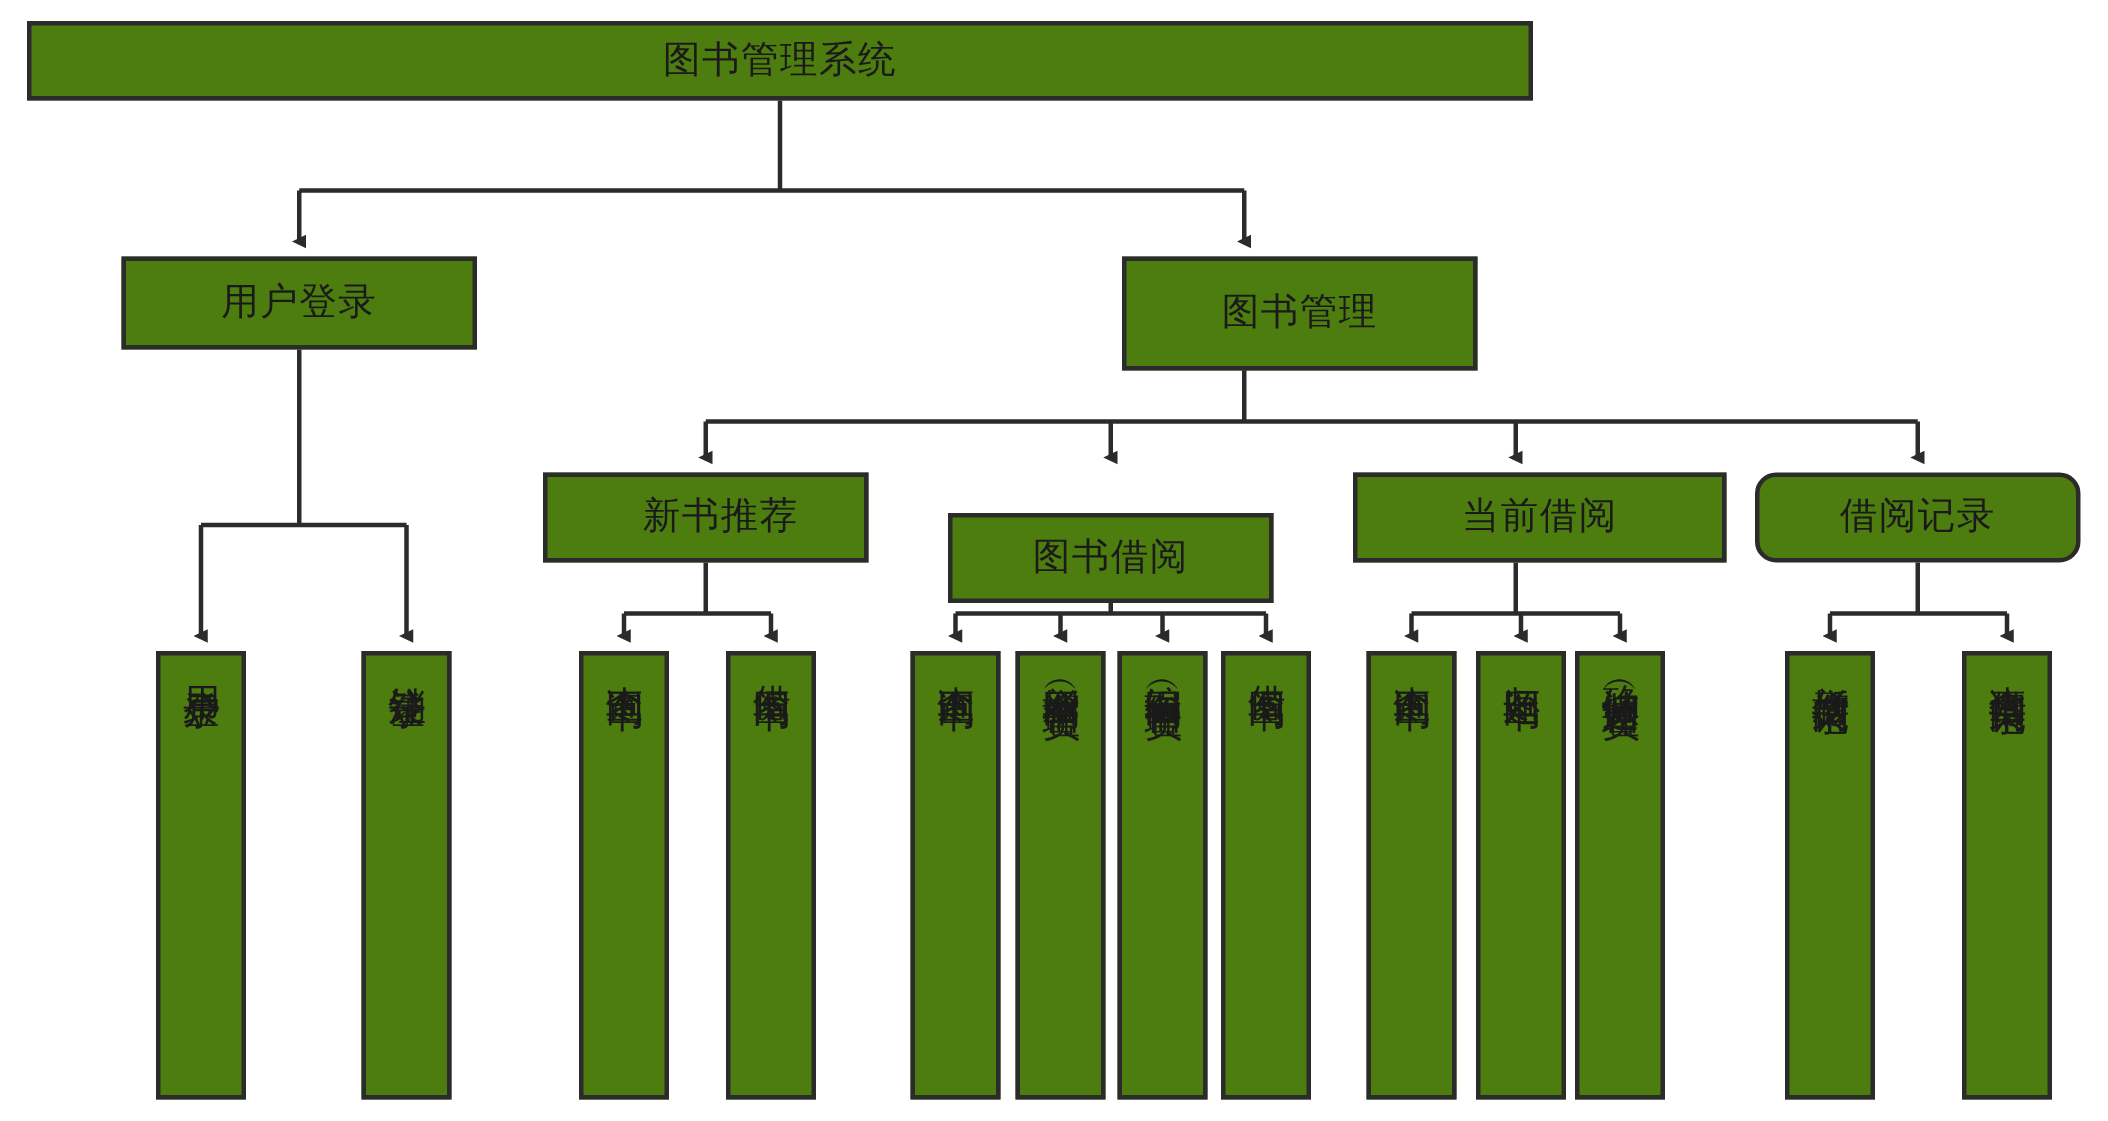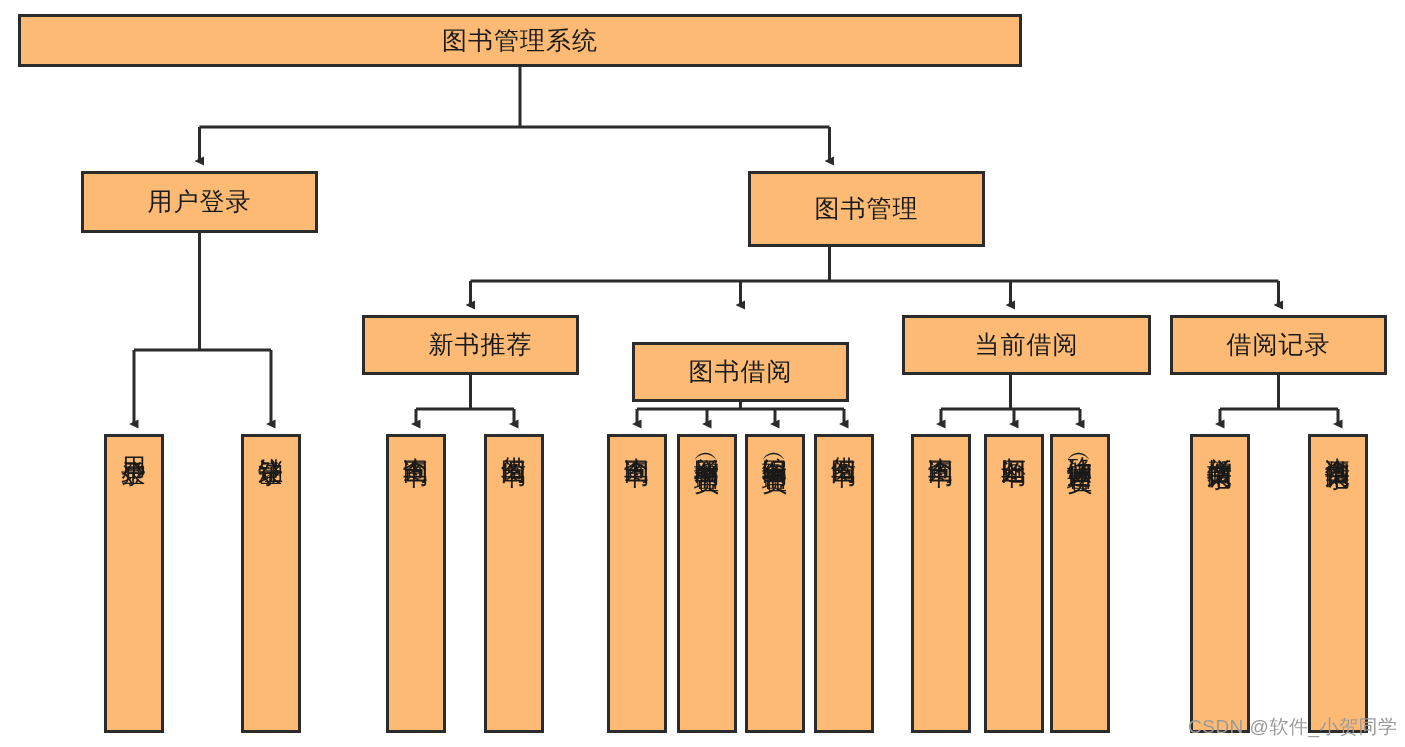--- a/index.html
+++ b/index.html
@@ -21,21 +21,21 @@
     position: absolute;
     left: 0;
     top: 0;
     width: 1405px;
     height: 747px;
     pointer-events: none;
   }
   .node {
     position: absolute;
     box-sizing: border-box;
-    background: #fdba74;
+    background: #4d7c0f;
     border: 3px solid #2b2b2b;
     display: flex;
     align-items: center;
     justify-content: center;
     color: #1a1a1a;
   }
   .node-h .node-label {
     font-size: 25px;
     line-height: 1.1;
     letter-spacing: 1px;
@@ -122,21 +122,21 @@
       </div>
       <div class="node node-h" style="left: 362px; top: 315px; width: 217px; height: 60px; padding-left: 20px;">
         <span class="node-label">新书推荐</span>
       </div>
       <div class="node node-h" style="left: 632px; top: 315px; width: 217px; height: 60px; margin-top: 27px;">
         <span class="node-label">图书借阅</span>
       </div>
       <div class="node node-h" style="left: 902px; top: 315px; width: 249px; height: 60px;">
         <span class="node-label">当前借阅</span>
       </div>
-      <div class="node node-h" style="left: 1170px; top: 315px; width: 217px; height: 60px;">
+      <div class="node node-h" style="left: 1170px; top: 315px; width: 217px; height: 60px; border-radius: 14px;">
         <span class="node-label">借阅记录</span>
       </div>
       <div class="node node-v" style="left: 104px; top: 434px; width: 60px; height: 299px;">
         <span class="node-label">用户登录</span>
       </div>
       <div class="node node-v" style="left: 241px; top: 434px; width: 60px; height: 299px;">
         <span class="node-label">注销登录</span>
       </div>
       <div class="node node-v" style="left: 386px; top: 434px; width: 60px; height: 299px;">
         <span class="node-label">查询图书</span>
@@ -166,15 +166,14 @@
         <span class="node-label">确认归还（管理员）</span>
       </div>
       <div class="node node-v" style="left: 1190px; top: 434px; width: 60px; height: 299px;">
         <span class="node-label">新增借阅记录</span>
       </div>
       <div class="node node-v" style="left: 1308px; top: 434px; width: 60px; height: 299px;">
         <span class="node-label">查询借阅记录</span>
       </div>
     </div>
 
-  <div class="watermark" style="left: 1188px; top: 714px; color: rgb(154, 154, 154);">CSDN @软件_小贺同学</div>
 
 </div>
 
 </body></html>

